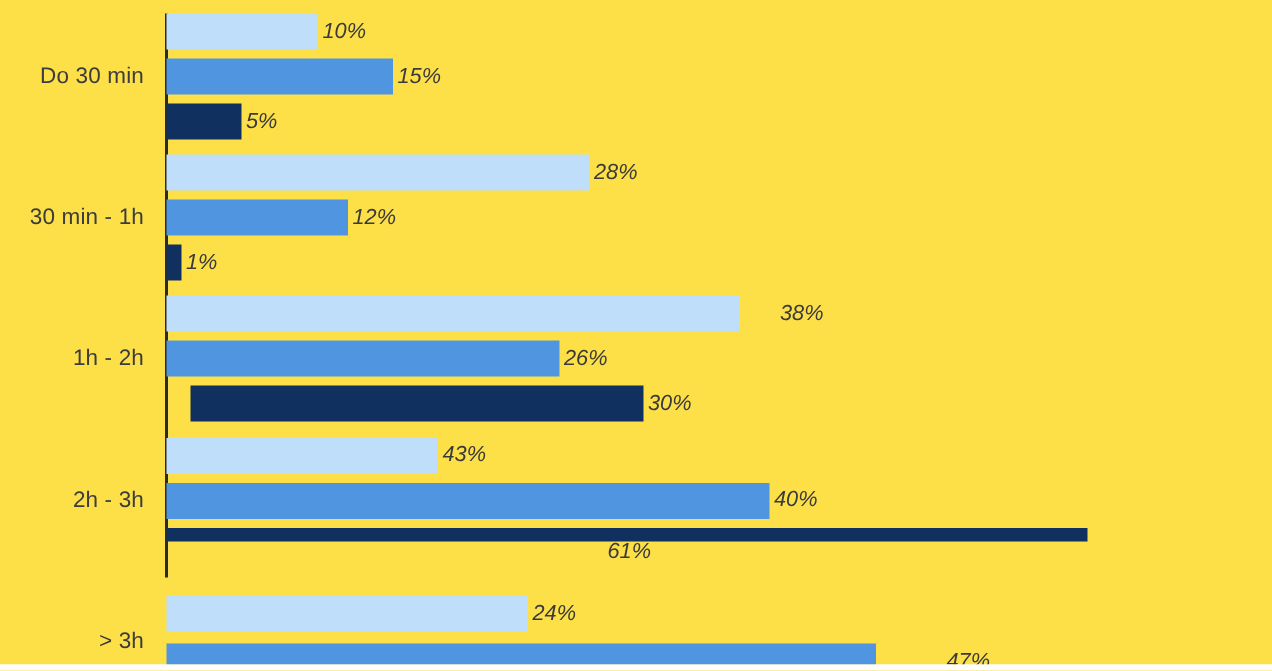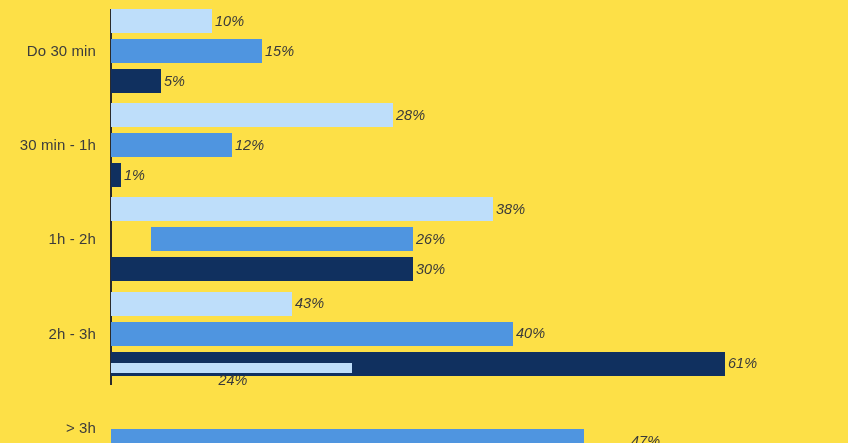--- a/index.html
+++ b/index.html
@@ -94,45 +94,45 @@
           <span class="bar-value">28%</span>
         </div>
         <div class="bar-row" style="top: 133.2px; height: 24px; text-align: center;">
           <div class="bar" title="30 min - 1h: 12%" style="width: 121px; background: rgb(79, 149, 224);"></div>
           <span class="bar-value">12%</span>
         </div>
         <div class="bar-row" style="top: 163.2px; height: 24px;">
           <div class="bar" title="30 min - 1h: 1%" style="width: 10px; background: rgb(16, 48, 95);"></div>
           <span class="bar-value">1%</span>
         </div>
-        <div class="bar-row" style="top: 197.4px; height: 24px;">
+        <div class="bar-row" style="top: 197.4px; height: 24px; gap: 24px;">
           <div class="bar" title="1h - 2h: 38%" style="width: 382px; background: rgb(190, 222, 250);"></div>
           <span class="bar-value">38%</span>
         </div>
-        <div class="bar-row" style="top: 227.4px; height: 24px; padding-left: 40px;">
+        <div class="bar-row" style="top: 227.4px; height: 24px;">
           <div class="bar" title="1h - 2h: 26%" style="width: 262px; background: rgb(79, 149, 224);"></div>
           <span class="bar-value">26%</span>
         </div>
-        <div class="bar-row" style="top: 257.4px; height: 24px;">
+        <div class="bar-row" style="top: 257.4px; height: 24px; padding-left: 16px;">
           <div class="bar" title="1h - 2h: 30%" style="width: 302px; background: rgb(16, 48, 95);"></div>
           <span class="bar-value">30%</span>
         </div>
         <div class="bar-row" style="top: 291.6px; height: 24px;">
           <div class="bar" title="2h - 3h: 18%" style="width: 181px; background: rgb(190, 222, 250);"></div>
           <span class="bar-value">43%</span>
         </div>
         <div class="bar-row" style="top: 321.6px; height: 24px; justify-content: center;">
           <div class="bar" title="2h - 3h: 40%" style="width: 402px; background: rgb(79, 149, 224);"></div>
           <span class="bar-value">40%</span>
         </div>
-        <div class="bar-row" style="top: 351.6px; height: 24px;">
+        <div class="bar-row" style="top: 351.6px; height: 24px; flex-direction: column;">
           <div class="bar" title="2h - 3h: 61%" style="width: 614px; background: rgb(16, 48, 95);"></div>
           <span class="bar-value">61%</span>
         </div>
-        <div class="bar-row" style="top: 363px; height: 24px; flex-direction: column;">
+        <div class="bar-row" style="top: 397px; height: 24px;">
           <div class="bar" title="&gt; 3h: 24%" style="width: 241px; background: rgb(190, 222, 250);"></div>
           <span class="bar-value">24%</span>
         </div>
         <div class="bar-row" style="top: 429px; height: 24px; gap: 44px;">
           <div class="bar" title="&gt; 3h: 47%" style="width: 473px; background: rgb(79, 149, 224);"></div>
           <span class="bar-value">47%</span>
         </div>
       </div>
     <div id="labels-layer">
         <div class="category-label" style="top: 42px;">Do 30 min</div>

